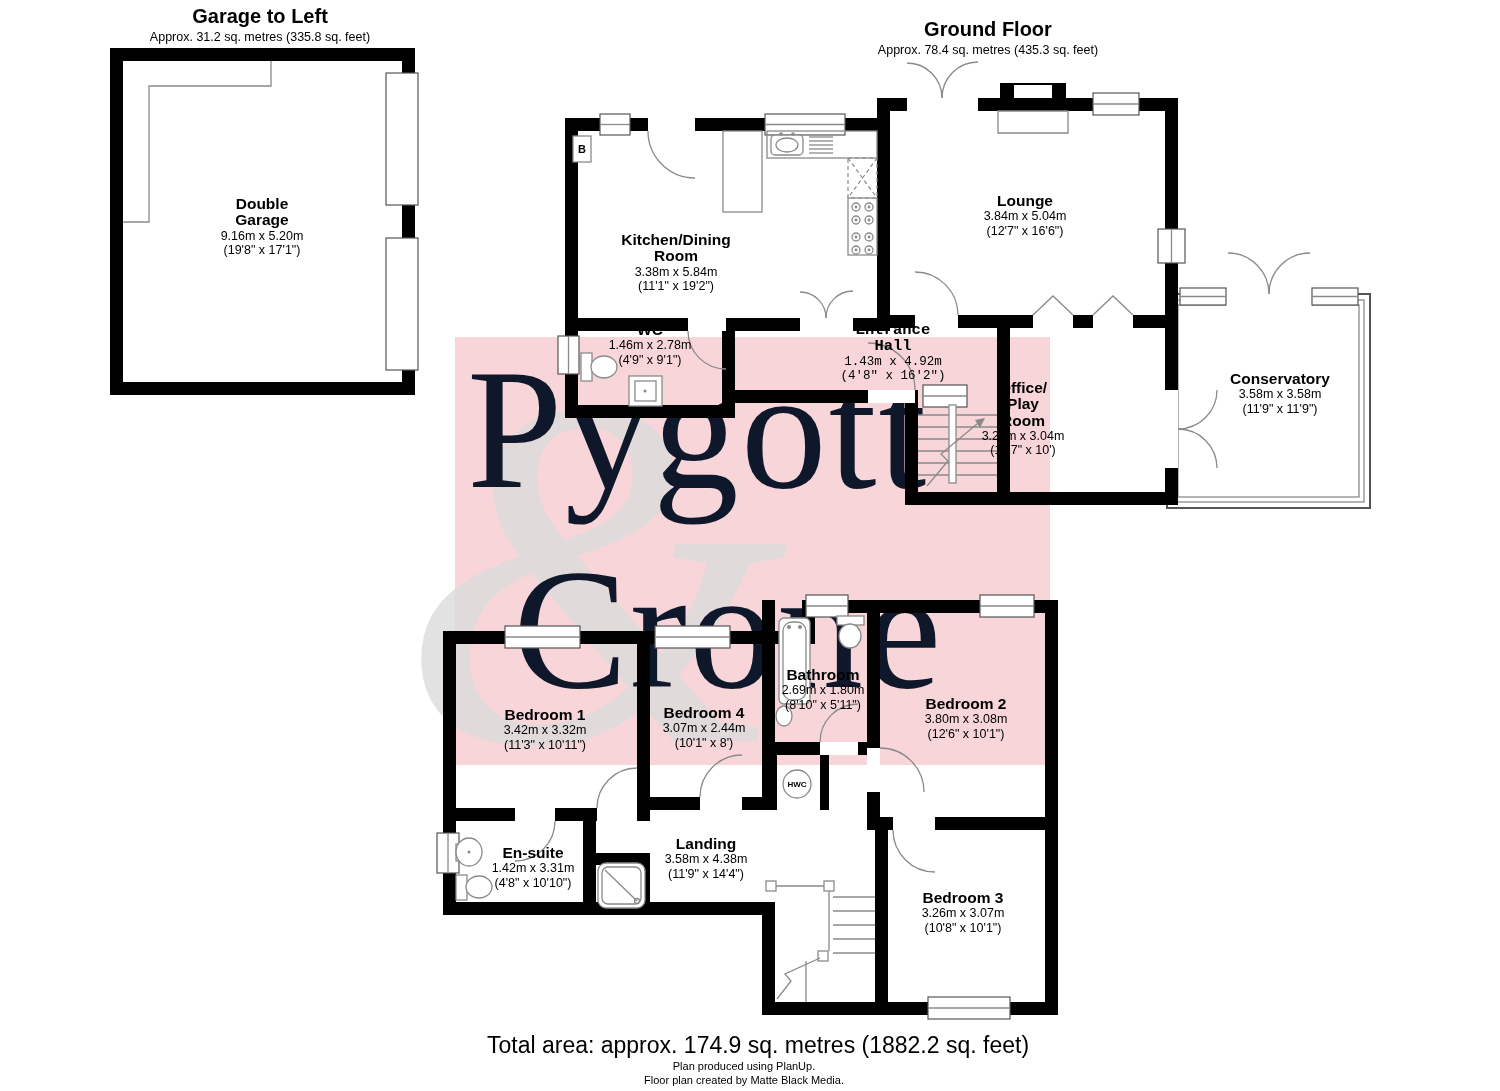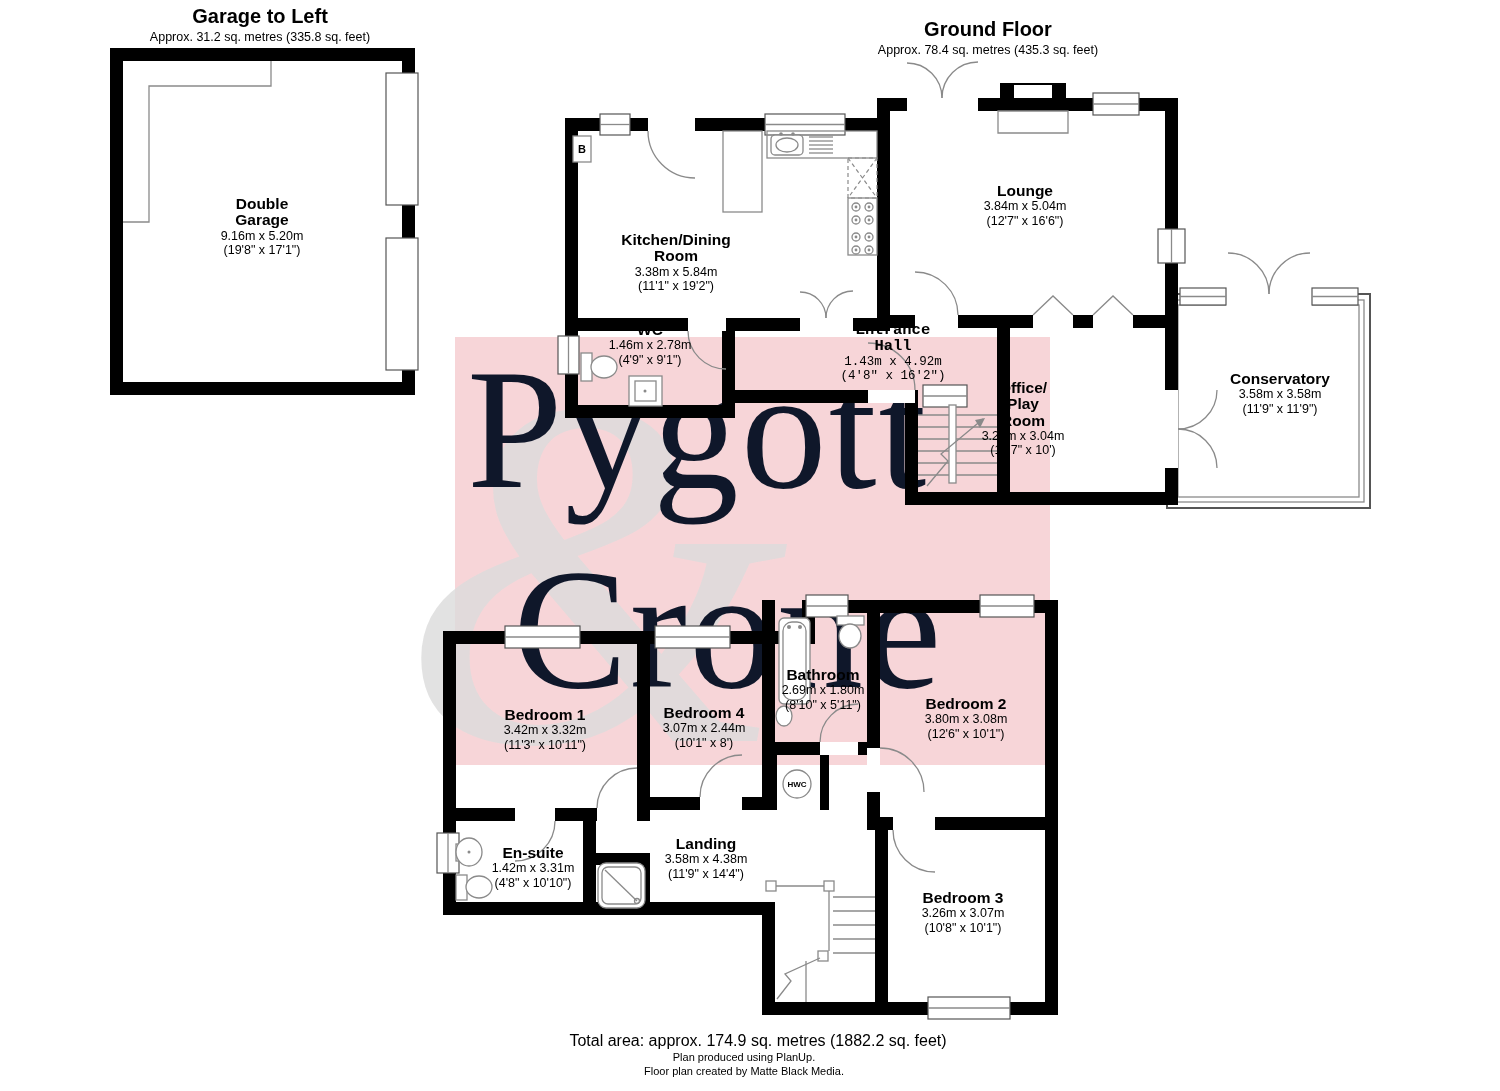--- a/index.html
+++ b/index.html
@@ -25,21 +25,21 @@
   .marker{font-family:"Liberation Sans",sans-serif;font-weight:bold;font-size:11px;fill:#000;}
   .marker-s{font-family:"Liberation Sans",sans-serif;font-weight:bold;font-size:8px;fill:#000;}
   
   .hdr{position:absolute;transform:translateX(-50%);text-align:center;}
   .hdr .t{font-size:20px;font-weight:bold;}
   .hdr .a{font-size:12.5px;margin-top:2px;}
   .room-label{position:absolute;transform:translateX(-50%);text-align:center;}
   .room-name{font-size:15.5px;font-weight:bold;white-space:pre-line;line-height:1.05;}
   .room-dims{font-size:12.5px;line-height:1.15;}
   .footer{position:absolute;transform:translateX(-50%);text-align:center;}
-  .footer-total{font-size:16px;margin-left:28px;}
+  .footer-total{font-size:23px;margin-left:28px;}
   .credit{font-size:11px;line-height:1.3;}
 </style>
 </head>
 <body>
 
 <div class="canvas">
 
   <div class="wm-band">
     <div class="wm-amp">&amp;</div>
     <div class="wm-w wm-w1">Pygott</div>
@@ -311,21 +311,21 @@
     <div class="room-name">WC</div>
     <div class="room-dims">1.46m x 2.78m</div>
     <div class="room-dims">(4'9" x 9'1")</div>
   </div>
   <div class="room-label" style="left:893px;top:322px;font-family:Liberation Mono, monospace;">
     <div class="room-name">Entrance
 Hall</div>
     <div class="room-dims">1.43m x 4.92m</div>
     <div class="room-dims">(4'8" x 16'2")</div>
   </div>
-  <div class="room-label" style="left:1025px;top:183px;">
+  <div class="room-label" style="left:1025px;top:193px;">
     <div class="room-name">Lounge</div>
     <div class="room-dims">3.84m x 5.04m</div>
     <div class="room-dims">(12'7" x 16'6")</div>
   </div>
   <div class="room-label" style="left:1023px;top:380px;">
     <div class="room-name">Office/
 Play
 Room</div>
     <div class="room-dims">3.23m x 3.04m</div>
     <div class="room-dims">(10'7" x 10')</div>

